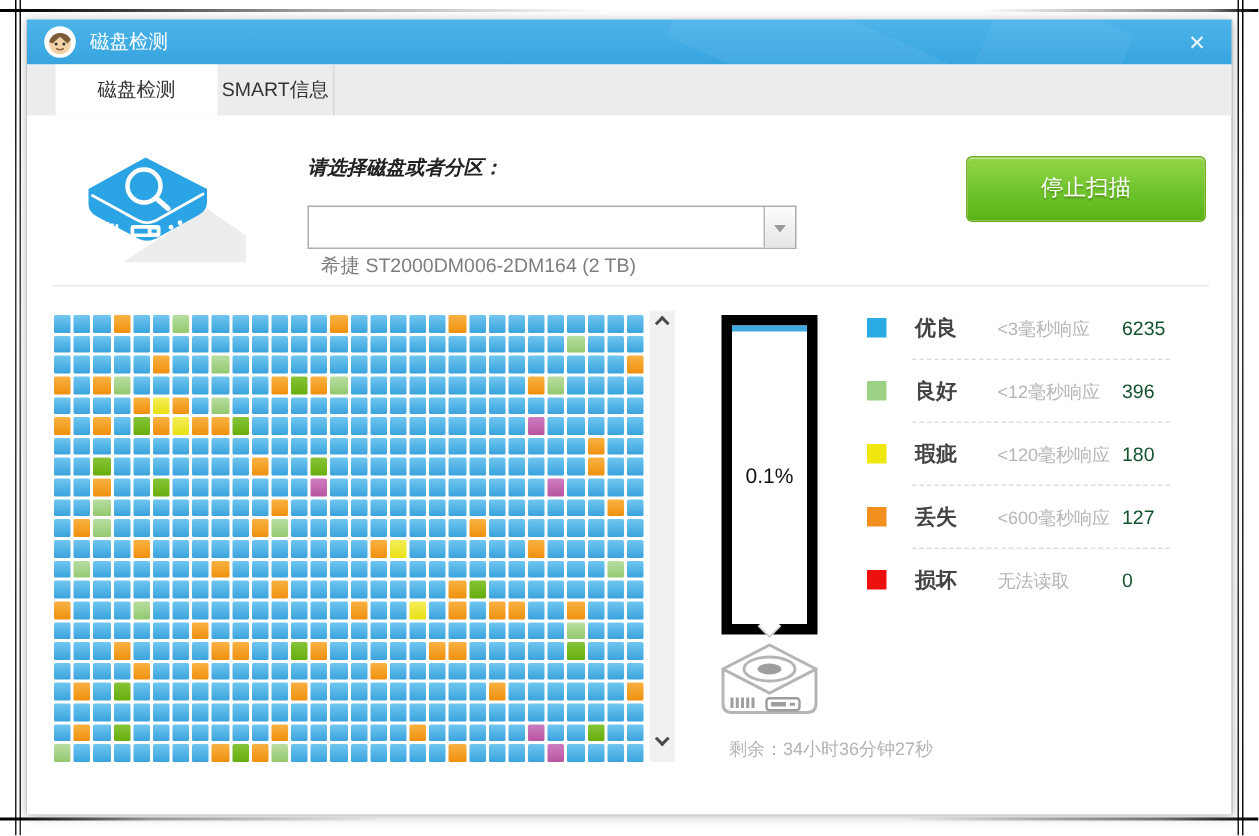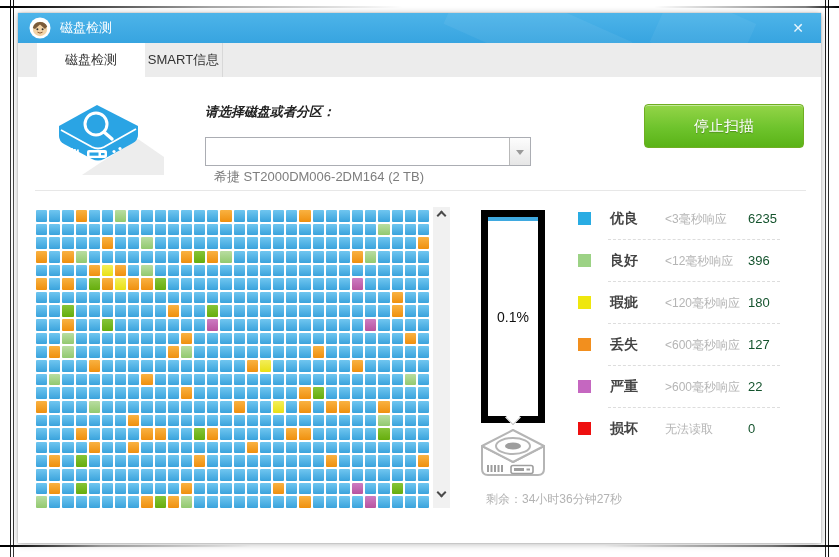--- a/index.html
+++ b/index.html
@@ -886,27 +886,20 @@
   </div>
 
   <div class="lg-row">
     <div class="lg-sq" style="background: rgb(242, 143, 30);"></div>
     <div class="lg-name">丢失</div>
     <div class="lg-desc">&lt;600毫秒响应</div>
     <div class="lg-val">127</div>
     <div class="lg-dash"></div>
   </div>
 
-  <div class="lg-row">
-    <div class="lg-sq" style="background: rgb(197, 103, 192);"></div>
-    <div class="lg-name">严重</div>
-    <div class="lg-desc">&gt;600毫秒响应</div>
-    <div class="lg-val">22</div>
-    <div class="lg-dash"></div>
-  </div>
 
   <div class="lg-row">
     <div class="lg-sq" style="background: rgb(238, 15, 15);"></div>
     <div class="lg-name">损坏</div>
     <div class="lg-desc">无法读取</div>
     <div class="lg-val">0</div>
 
   </div>
 </div>
 </div>

